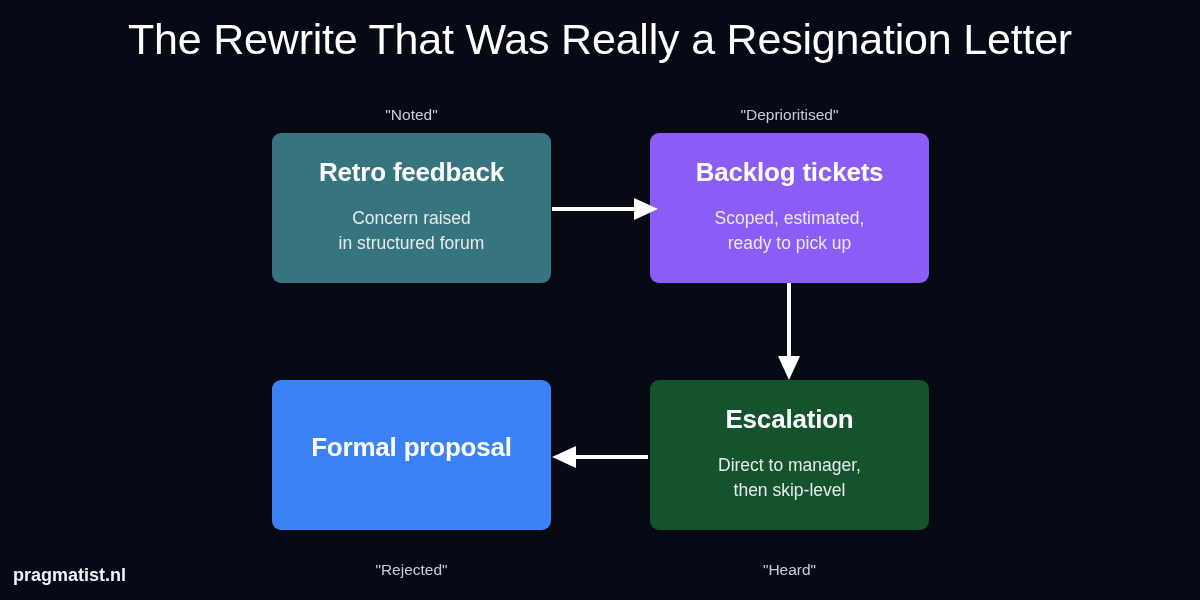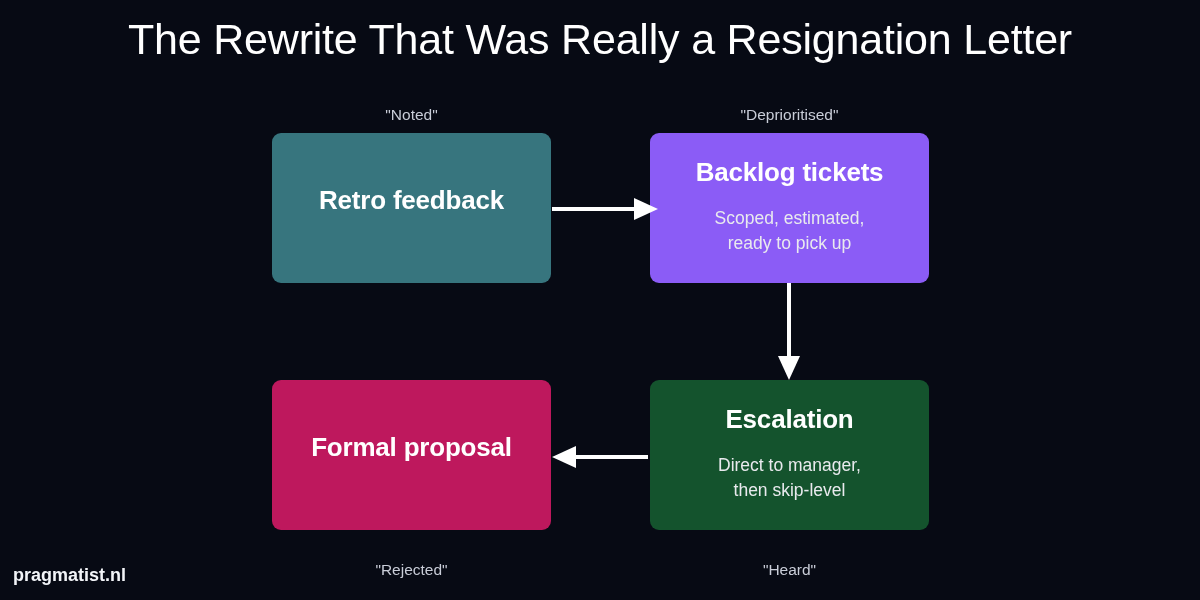--- a/index.html
+++ b/index.html
@@ -65,21 +65,21 @@
   .node-sub {
     color: #e9eaee;
     font-size: 17.5px;
     font-weight: 400;
     line-height: 25px;
     white-space: pre-line;
   }
 
   #node-retro     { left: 272px; top: 133px; background: #37757e; }
   #node-backlog   { left: 650px; top: 133px; background: #8b5cf6; }
-  #node-proposal  { left: 272px; top: 380px; background: #be185d; }
+  #node-proposal  { left: 272px; top: 380px; background: #3b82f6; }
   #node-escalation{ left: 650px; top: 380px; background: #14532d; }
 
   
   .caption {
     position: absolute;
     width: 279px;
     text-align: center;
     color: #c9cdd8;
     font-size: 15.5px;
     font-weight: 400;
@@ -124,20 +124,22 @@
   <div class="caption" id="caption-noted">"Noted"</div>
 
   <div class="caption" id="caption-deprioritised">"Deprioritised"</div>
 
   <div class="caption" id="caption-rejected">"Rejected"</div>
 
   <div class="caption" id="caption-heard">"Heard"</div>
 
   <div class="node" id="node-retro">
     <div class="node-title">Retro feedback</div>
+    <div class="node-sub">Concern raised
+in structured forum</div>
   </div>
 
   <div class="node" id="node-backlog">
     <div class="node-title">Backlog tickets</div>
     <div class="node-sub">Scoped, estimated,
 ready to pick up</div>
   </div>
 
   <div class="node" id="node-proposal">
     <div class="node-title">Formal proposal</div>

